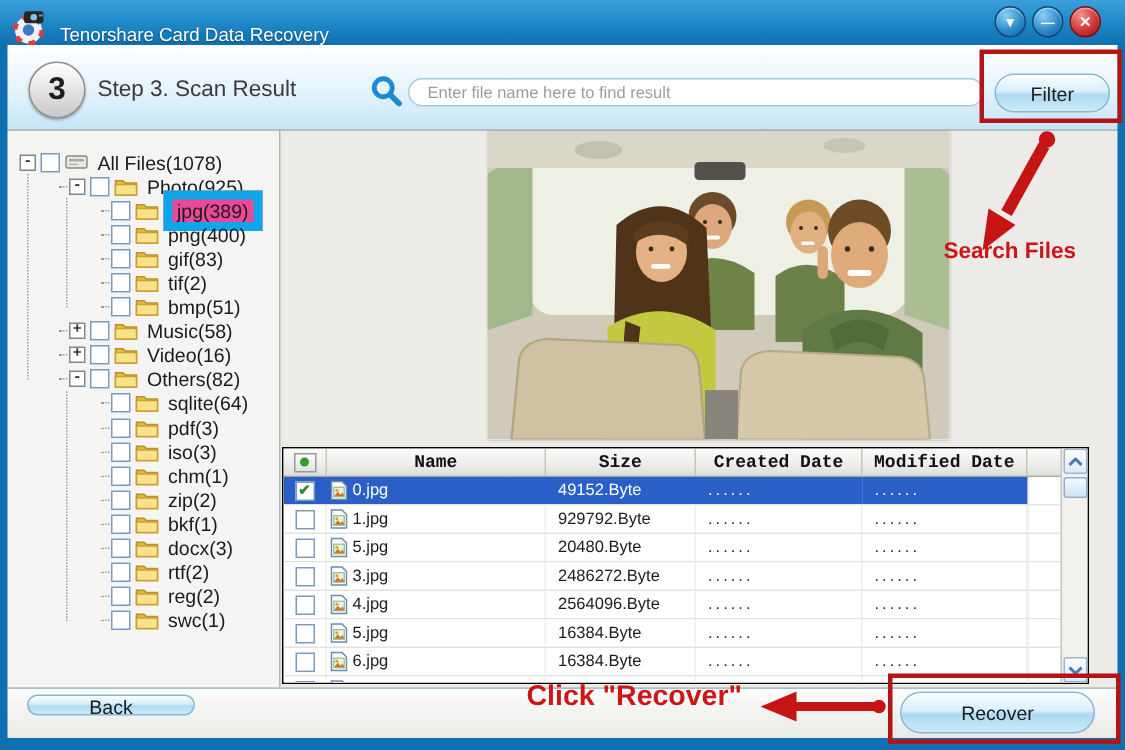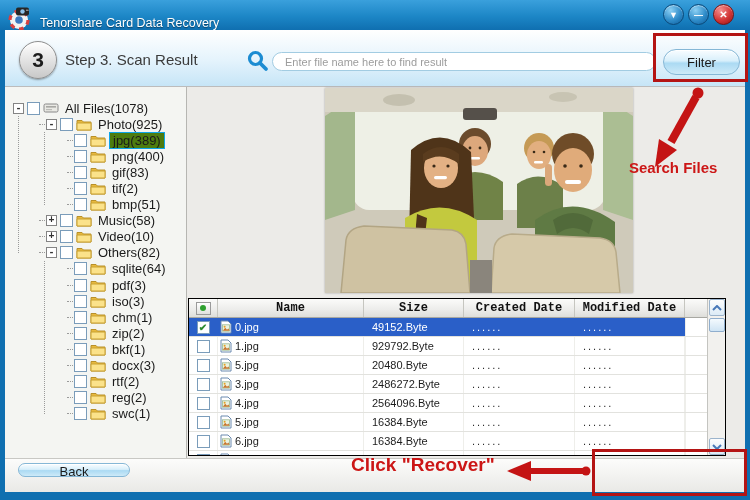--- a/index.html
+++ b/index.html
@@ -46,21 +46,21 @@
   
   .tree-row { display:flex; align-items:center; height:16.1px; white-space:nowrap; }
   .lvl0 { padding-left:8px; } .lvl1 { padding-left:34px; } .lvl2 { padding-left:62px; }
   .stub { width:6px; border-top:1px dotted #9a9a9a; margin-right:1px; flex:none; }
   .exp { width:11px; height:11px; border:1px solid #848484; background:#fff; flex:none;
     font:bold 10px/9px "Liberation Mono",monospace; text-align:center; color:#333; margin-right:3px; }
   .cb { width:13px; height:13px; border:1px solid #7a9cba; background:#fff; flex:none; margin-right:3px;
     font:bold 10px/11px "Liberation Sans",sans-serif; text-align:center; color:#2e8b2e; }
   .ticon { flex:none; margin-right:3px; display:flex; }
   .tlabel { font-size:13px; color:#1a1a1a; padding:0 3px; }
-  .tlabel.sel { background:#4d7c0f; border:1px solid #0ea5e9; }
+  .tlabel.sel { background:#ec4899; border:6px solid #0ea5e9; }
   .guide { position:absolute; width:0; border-left:1px dotted #9a9a9a; }
 
   
   .ftable { position:absolute; left:188px; top:298px; width:538px; height:158px; background:#fff;
     border:1px solid #000000; overflow:hidden; }
   .thead { display:flex; height:19px; background:linear-gradient(#fbfbfa, #ececea 60%, #dededa);
     border-bottom:1px solid #a8a8a2; }
   .th { border-right:1px solid #c6c6c0; display:flex; align-items:center; justify-content:center;
     font-family:"Liberation Mono",monospace; font-weight:bold; font-size:12px; color:#111; flex:none; }
   .c-check { width:29px; } .c-name { width:146px; } .c-size { width:100px; }
@@ -242,21 +242,21 @@
       <div class="tree-row lvl1">
         <span class="stub"></span>
         <span class="exp">+</span>
         <span class="cb"></span>
         <span class="ticon">
           <svg width="16" height="13" viewBox="0 0 16 13">
             <path d="M1 2.5 h5 l1.5 1.5 H15 V12 H1 z" fill="#e8b93e" stroke="#b8902a"></path>
             <path d="M1 5 h14 V12 H1 z" fill="#fbe28a" stroke="#c8a030"></path>
           </svg>
         </span>
-        <span class="tlabel">Video(10)</span>
+        <span class="tlabel">Video(16)</span>
       </div>
       <div class="tree-row lvl1">
         <span class="stub"></span>
         <span class="exp">-</span>
         <span class="cb"></span>
         <span class="ticon">
           <svg width="16" height="13" viewBox="0 0 16 13">
             <path d="M1 2.5 h5 l1.5 1.5 H15 V12 H1 z" fill="#e8b93e" stroke="#b8902a"></path>
             <path d="M1 5 h14 V12 H1 z" fill="#fbe28a" stroke="#c8a030"></path>
           </svg>
@@ -607,20 +607,21 @@
         <svg width="10" height="6">
             <path d="M1 1 L5 5 L9 1" stroke="#4878b8" stroke-width="2" fill="none"></path>
           </svg>
       </div>
     </div>
   </div>
 
   <div class="footer">
     <button class="pill back-btn">Back</button>
   </div>
+  <button class="pill recover-btn">Recover</button>
 
   <div class="red-box" id="filter-box"></div>
   <div class="red-box" id="recover-box"></div>
   <div class="anno-text" id="anno-search">Search Files</div>
   <div class="anno-text" id="anno-recover">Click "Recover"</div>
   <svg class="overlay" width="750" height="500">
     <g fill="#c41414">
       <circle cx="698" cy="93" r="5.5"></circle>
       <line x1="696" y1="97" x2="671" y2="142" stroke="#c41414" stroke-width="8"></line>
       <polygon points="655,167 677,150 659,139"></polygon>

